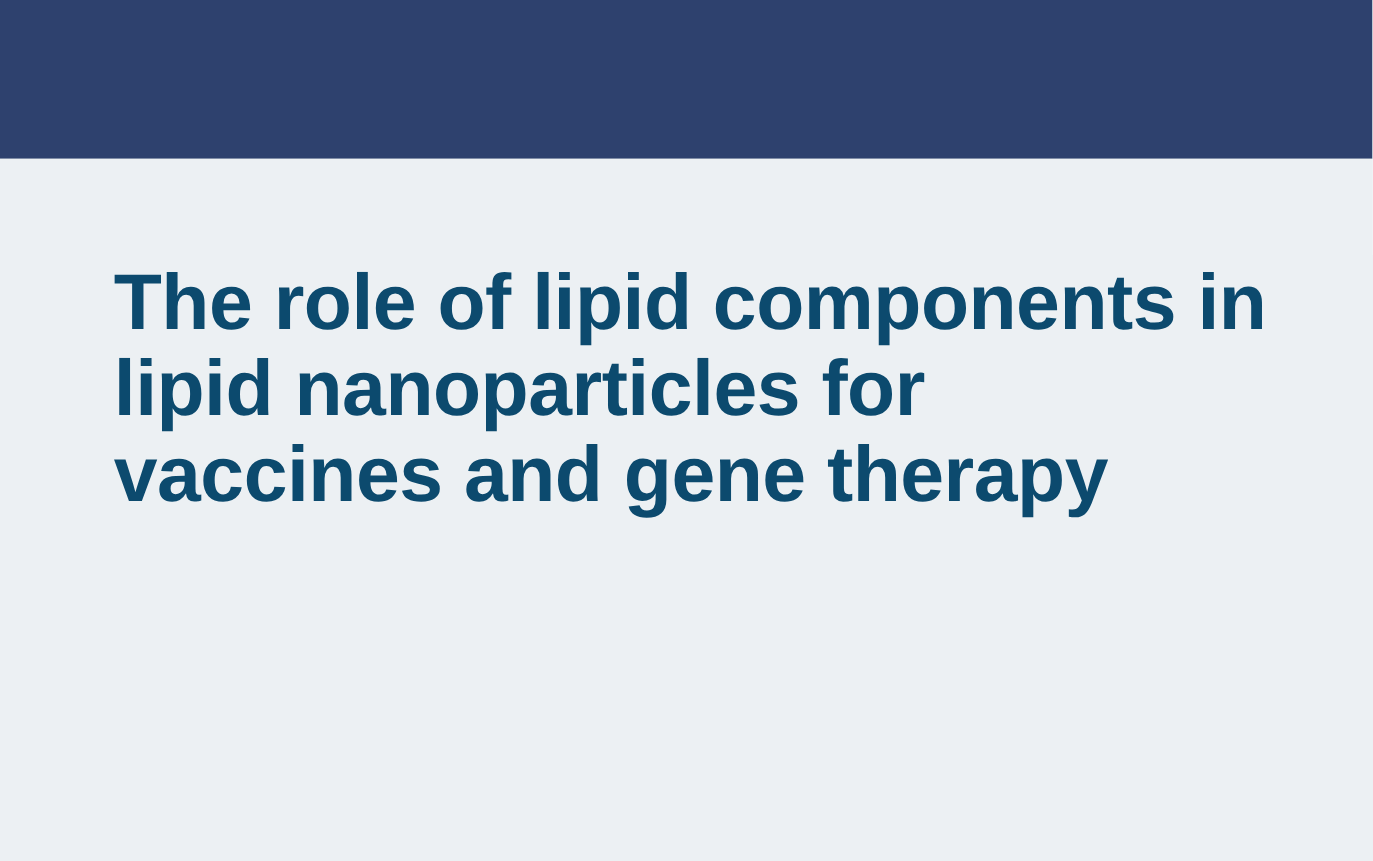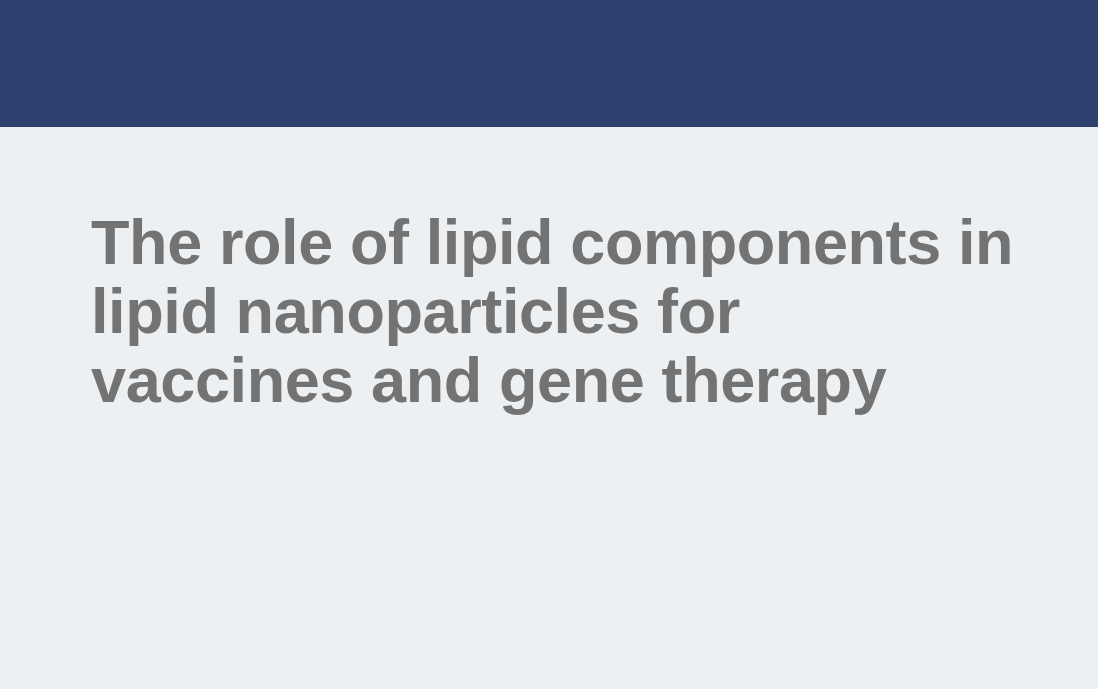--- a/index.html
+++ b/index.html
@@ -47,21 +47,21 @@
     position: absolute;
     left: 91px;
     top: 81px;              
     width: 925px;
     margin: 0;
     font-family: "Liberation Sans", sans-serif;
     font-size: 63px;
     font-weight: 700;
     line-height: 69px;
     letter-spacing: -0.4px;
-    color: #737373;
+    color: #0c4a6e;
     white-space: normal;
     word-wrap: break-word;
   }
 
   #title-underline-spacer {
     position: absolute;
     left: 91px;
     top: 300px;
     width: 925px;
     height: 0;

